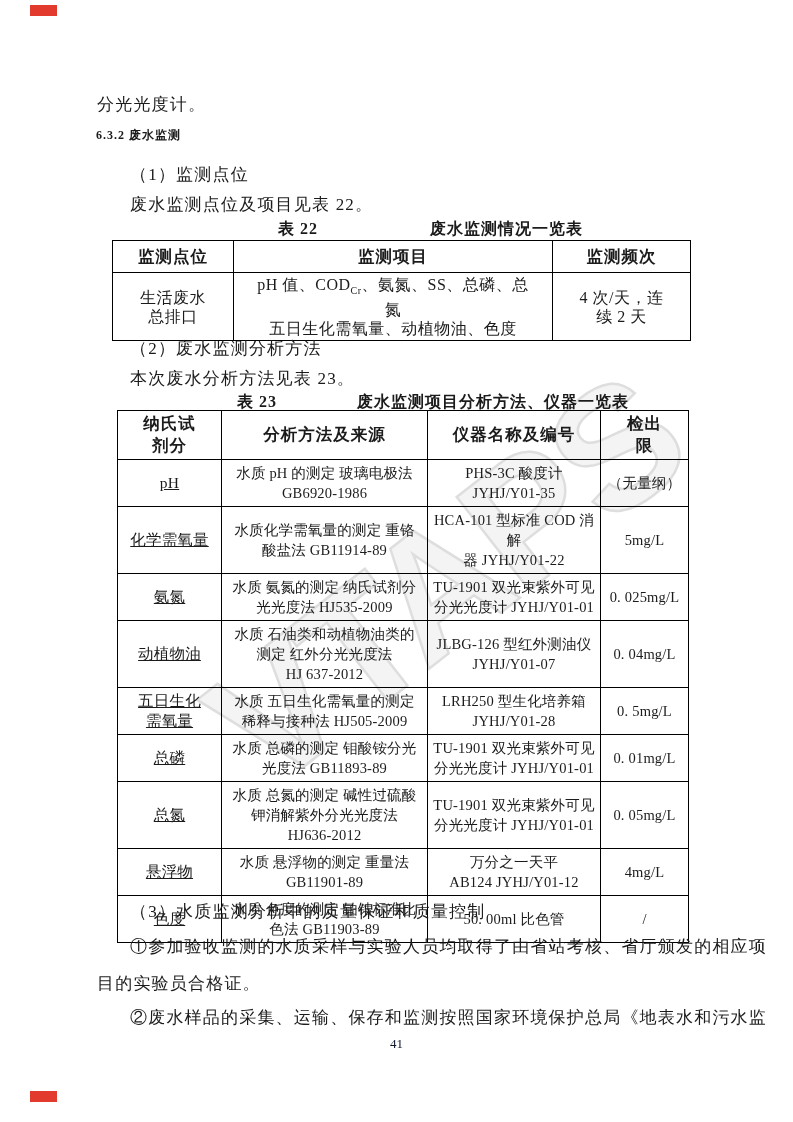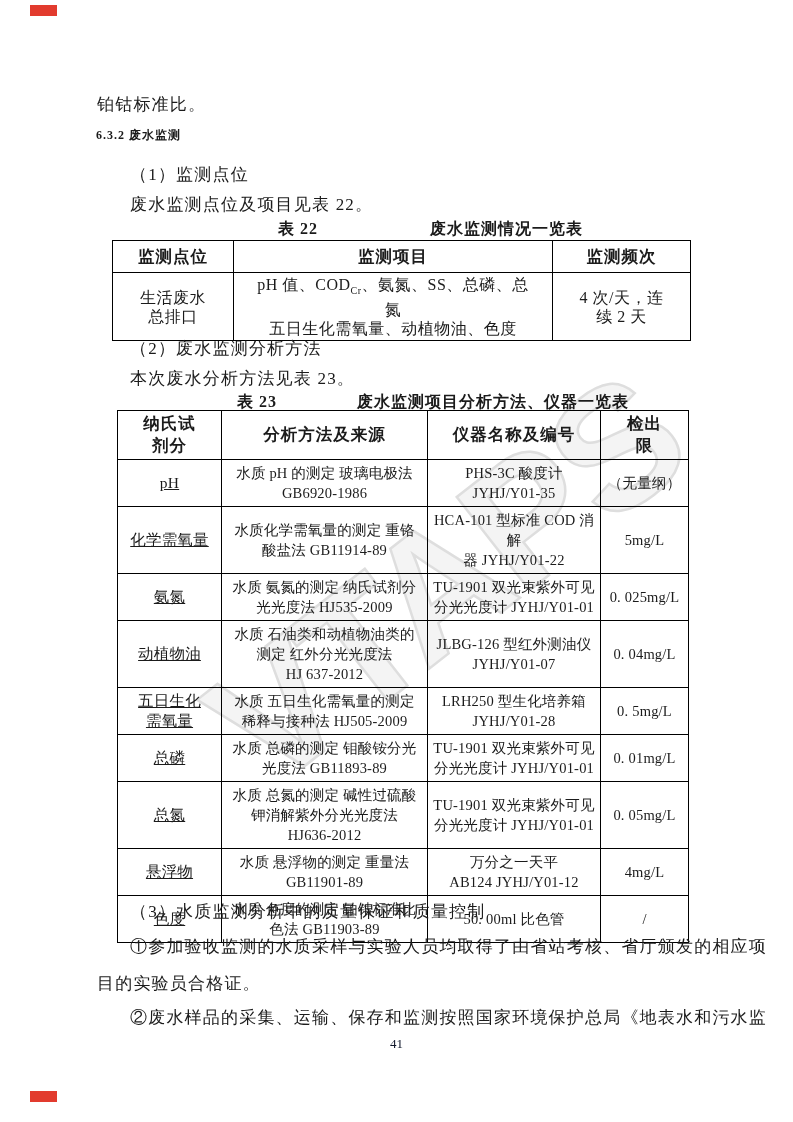--- a/index.html
+++ b/index.html
@@ -59,21 +59,21 @@
 </head>
 <body>
 
 <div class="page">
 
   <div class="red-mark top"></div>
   <div class="red-mark bottom"></div>
 
   <div class="watermark">VTAPS</div>
 
-  <div class="layer body-text" style="left:97px;top:93px;">铂钴标准比。</div>
+  <div class="layer body-text" style="left:97px;top:93px;">分光光度计。</div>
 
   <div class="layer heading" style="left:96px;top:127px;">6.3.2 废水监测</div>
 
   <div class="layer body-text" style="left:130px;top:163px;">（1）监测点位</div>
 
   <div class="layer body-text" style="left:130px;top:193px;">废水监测点位及项目见表 22。</div>
 
   <div class="layer caption" style="left:278px;top:219px;">表 22</div>
   <div class="layer caption" style="left:430px;top:219px;">废水监测情况一览表</div>
 

